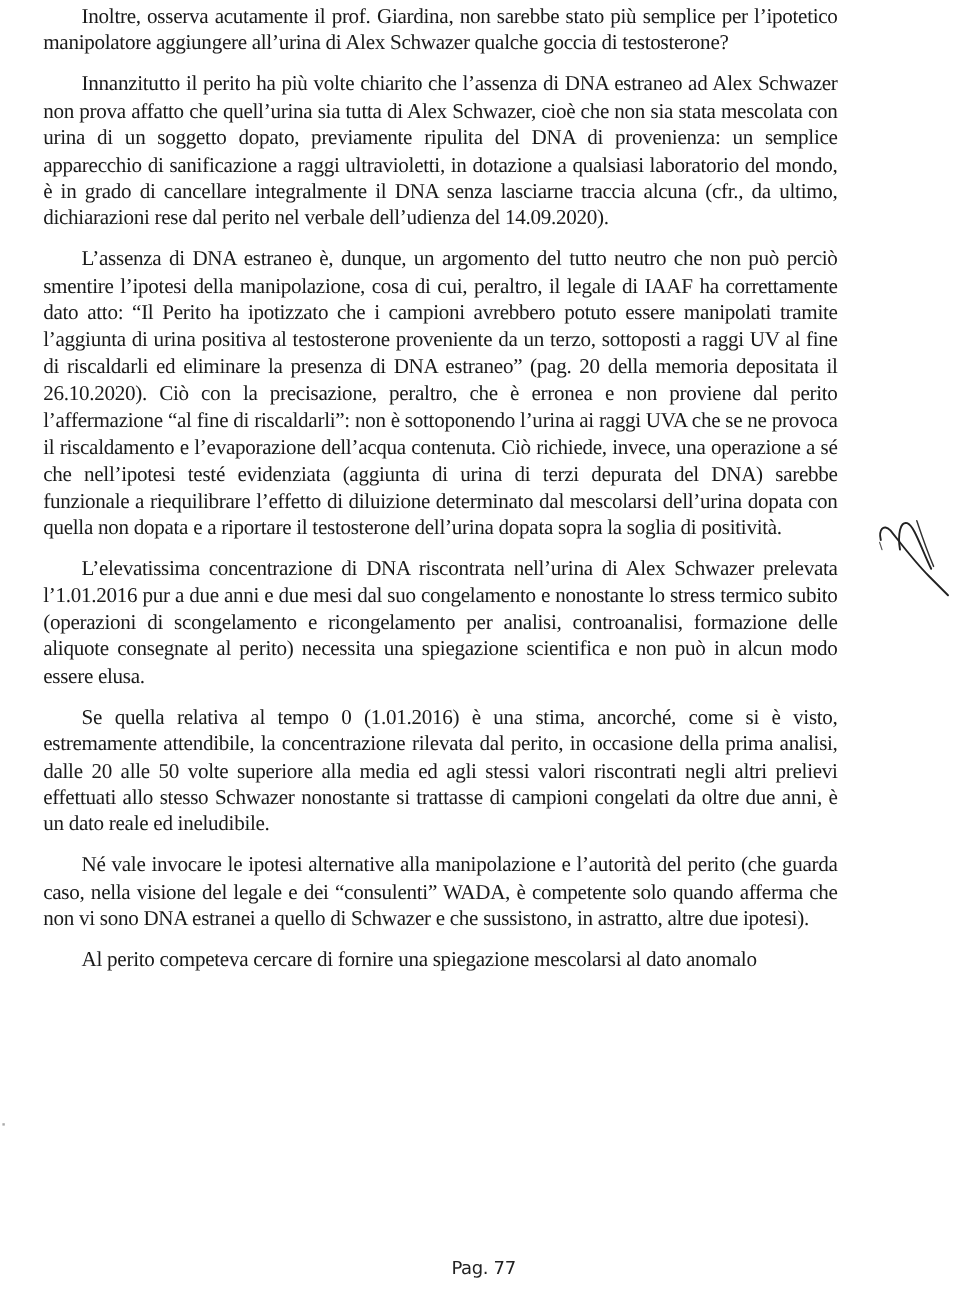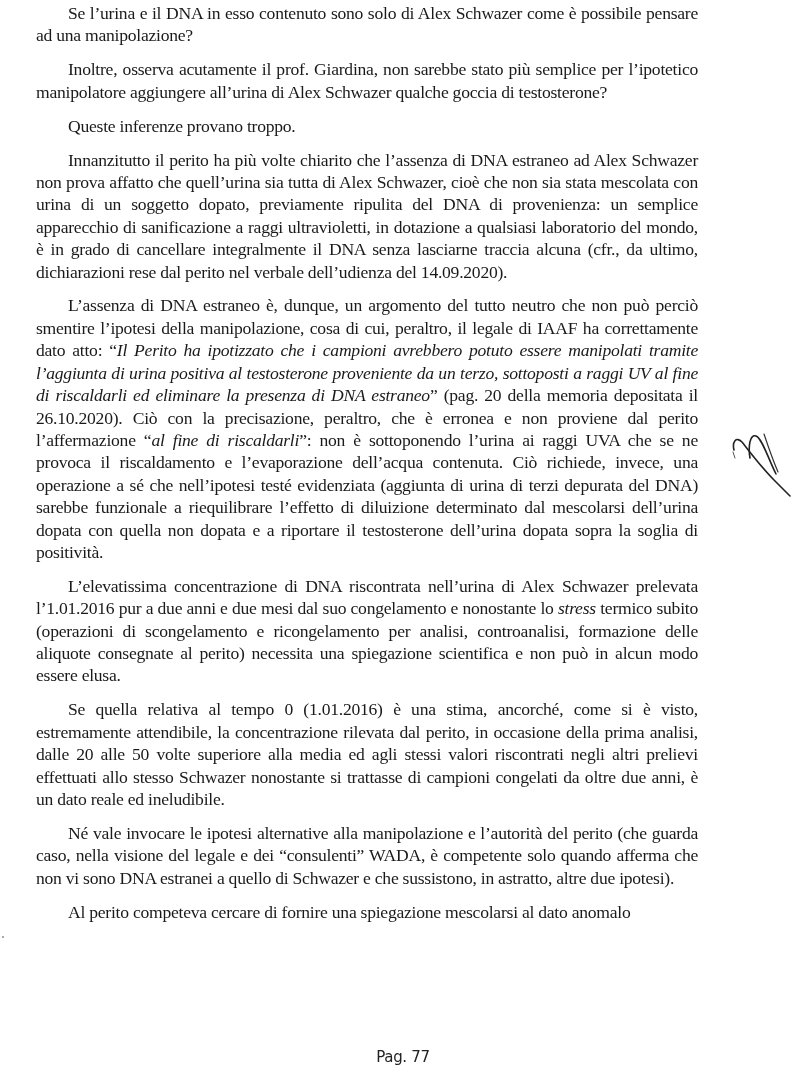--- a/index.html
+++ b/index.html
@@ -23,21 +23,21 @@
       font-size: 17.6px;
       line-height: 22.4px;
       letter-spacing: -0.25px;
       word-spacing: 0px;
       text-align: justify;
     }
     .para {
       margin: 0 0 11.5px 0;
       text-indent: 32px;
     }
-    .para .it { font-style: italic; }
+    .para .it { }
     .para.no-justify-last { text-align-last: left; }
 
     .page-number {
       position: absolute;
       top: 1048px;
       left: 3px;
       width: 800px;
       text-align: center;
       font-family: "DejaVu Sans", "Liberation Sans", sans-serif;
       font-size: 15px;
@@ -58,27 +58,21 @@
       width: 2px;
       height: 2px;
       background: #aaa;
     }
   </style>
 </head>
 <body>
 
 <div class="page">
   <p class="para">
-    <span>Se l’urina e il DNA in esso contenuto sono solo di Alex Schwazer come è possibile pensare ad una manipolazione?</span>
-  </p>
-  <p class="para">
     <span>Inoltre, osserva acutamente il prof. Giardina, non sarebbe stato più semplice per l’ipotetico manipolatore aggiungere all’urina di Alex Schwazer qualche goccia di testo­sterone?</span>
-  </p>
-  <p class="para">
-    <span>Queste inferenze provano troppo.</span>
   </p>
   <p class="para">
     <span>Innanzitutto il perito ha più volte chiarito che l’assenza di DNA estraneo ad Alex Schwazer non prova affatto che quell’urina sia tutta di Alex Schwazer, cioè che non sia stata mescolata con urina di un soggetto dopato, previamente ripulita del DNA di prove­nienza: un semplice apparecchio di sanificazione a raggi ultravioletti, in dotazione a qualsiasi laboratorio del mondo, è in grado di cancellare integralmente il DNA senza la­sciarne traccia alcuna (cfr., da ultimo, dichiarazioni rese dal perito nel verbale dell’udienza del 14.09.2020).</span>
   </p>
   <p class="para">
     <span>L’assenza di DNA estraneo è, dunque, un argomento del tutto neutro che non può perciò smentire l’ipotesi della manipolazione, cosa di cui, peraltro, il legale di IAAF ha correttamente dato atto: “</span><span class="it">Il Perito ha ipotizzato che i campioni avrebbero potuto essere manipolati tramite l’aggiunta di urina positiva al testosterone proveniente da un terzo, sottoposti a raggi UV al fine di riscaldarli ed eliminare la presenza di DNA estraneo</span><span>” (pag. 20 della memoria depositata il 26.10.2020). Ciò con la precisazione, peraltro, che è erronea e non proviene dal perito l’affermazione “</span><span class="it">al fine di riscaldarli</span><span>”: non è sotto­ponendo l’urina ai raggi UVA che se ne provoca il riscaldamento e l’evaporazione dell’acqua contenuta. Ciò richiede, invece, una operazione a sé che nell’ipotesi testé evidenziata (aggiunta di urina di terzi depurata del DNA) sarebbe funzionale a riequili­brare l’effetto di diluizione determinato dal mescolarsi dell’urina dopata con quella non dopata e a riportare il testosterone dell’urina dopata sopra la soglia di positività.</span>
   </p>
   <p class="para">
     <span>L’elevatissima concentrazione di DNA riscontrata nell’urina di Alex Schwazer pre­levata l’1.01.2016 pur a due anni e due mesi dal suo congelamento e nonostante lo </span><span class="it">stress</span><span> termico subito (operazioni di scongelamento e ricongelamento per analisi, con­troanalisi, formazione delle aliquote consegnate al perito) necessita una spiegazione scientifica e non può in alcun modo essere elusa.</span>
   </p>

